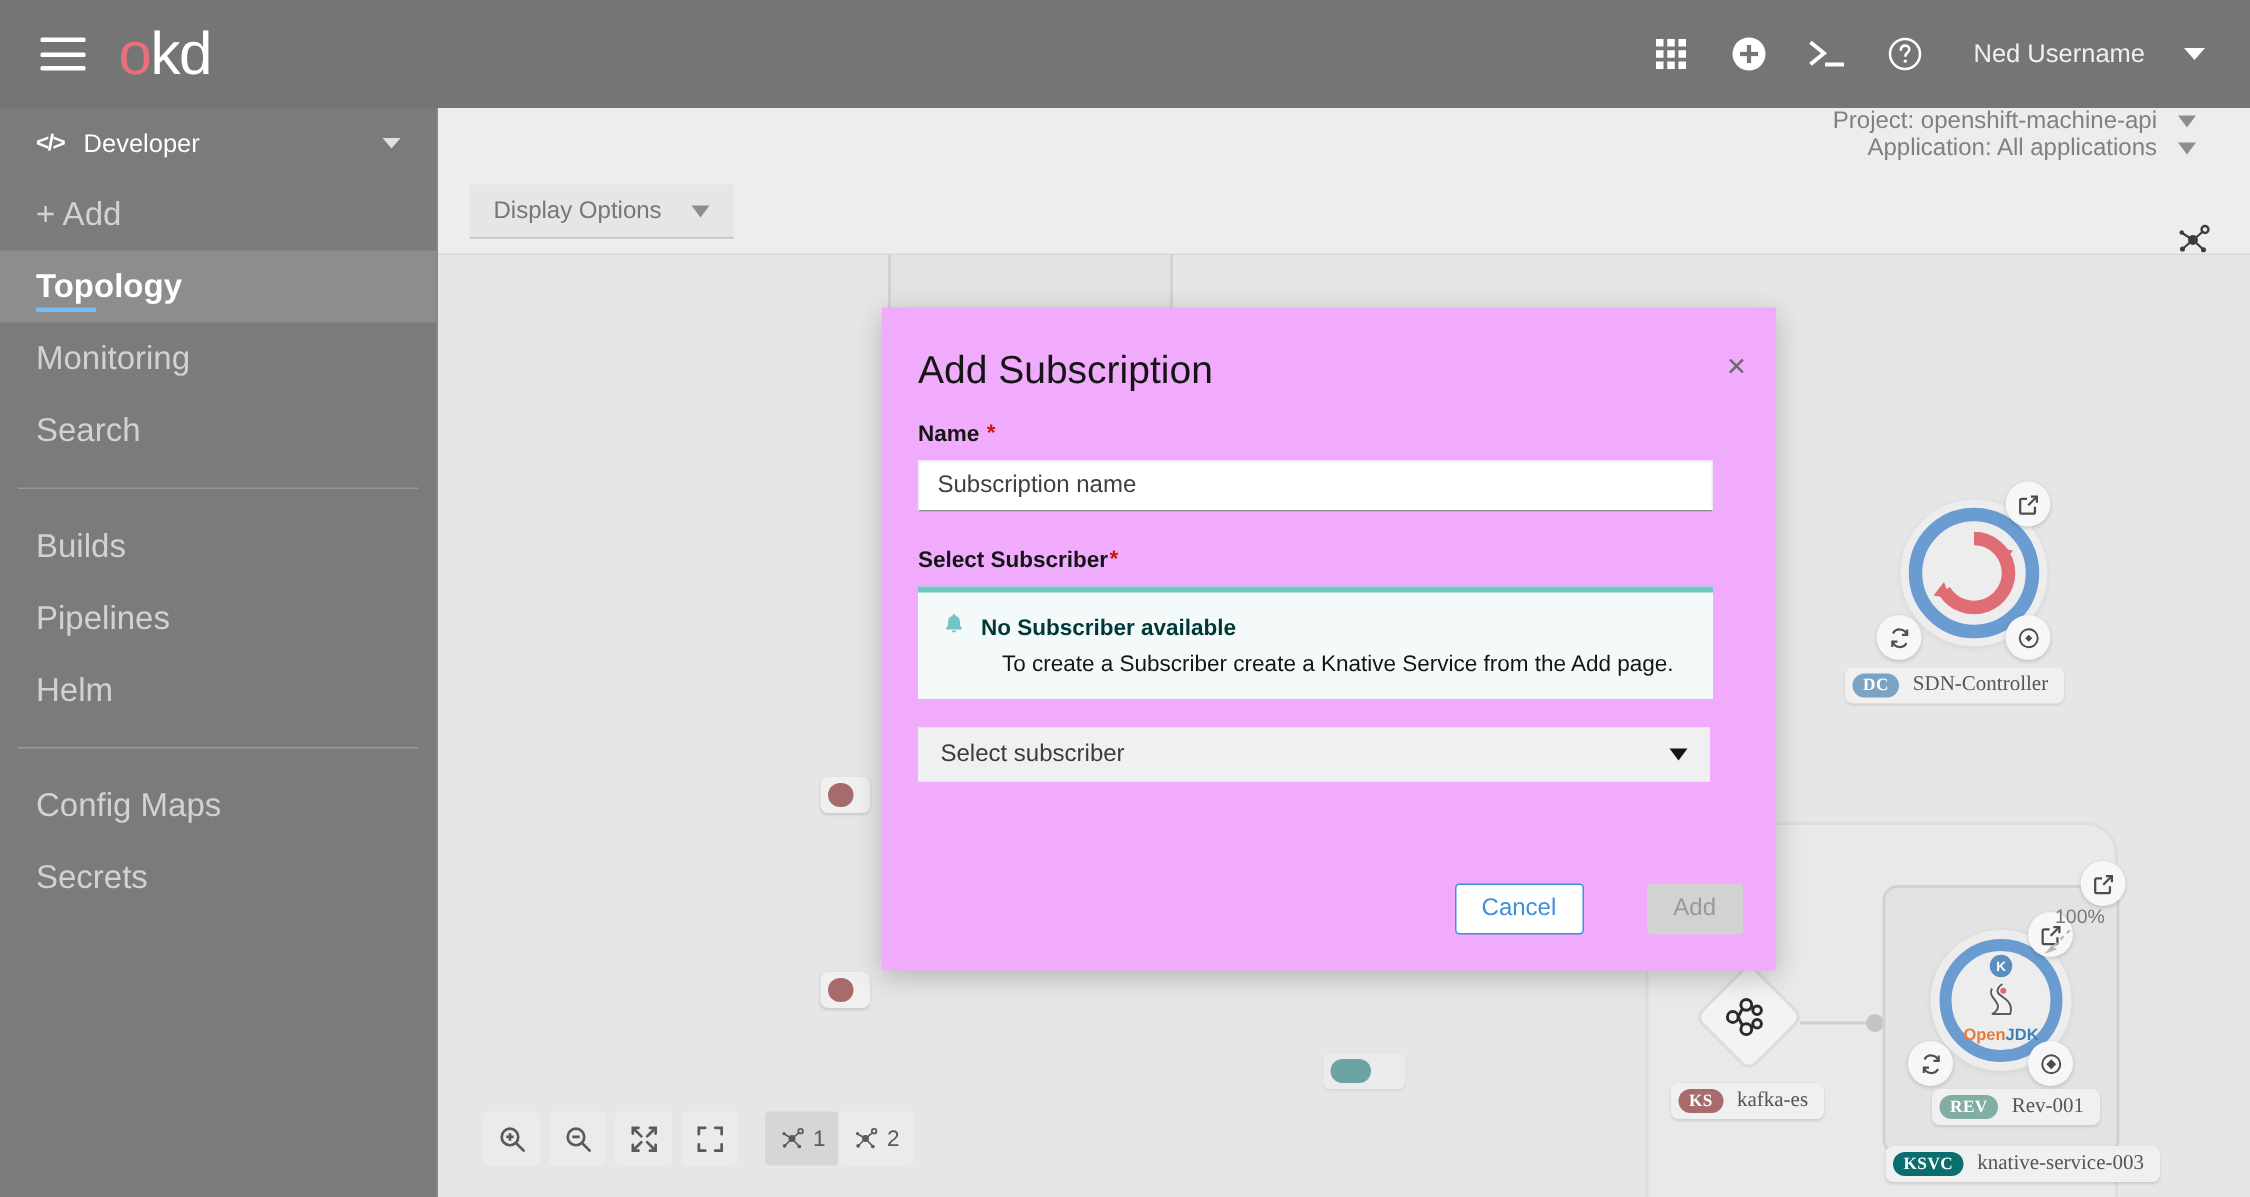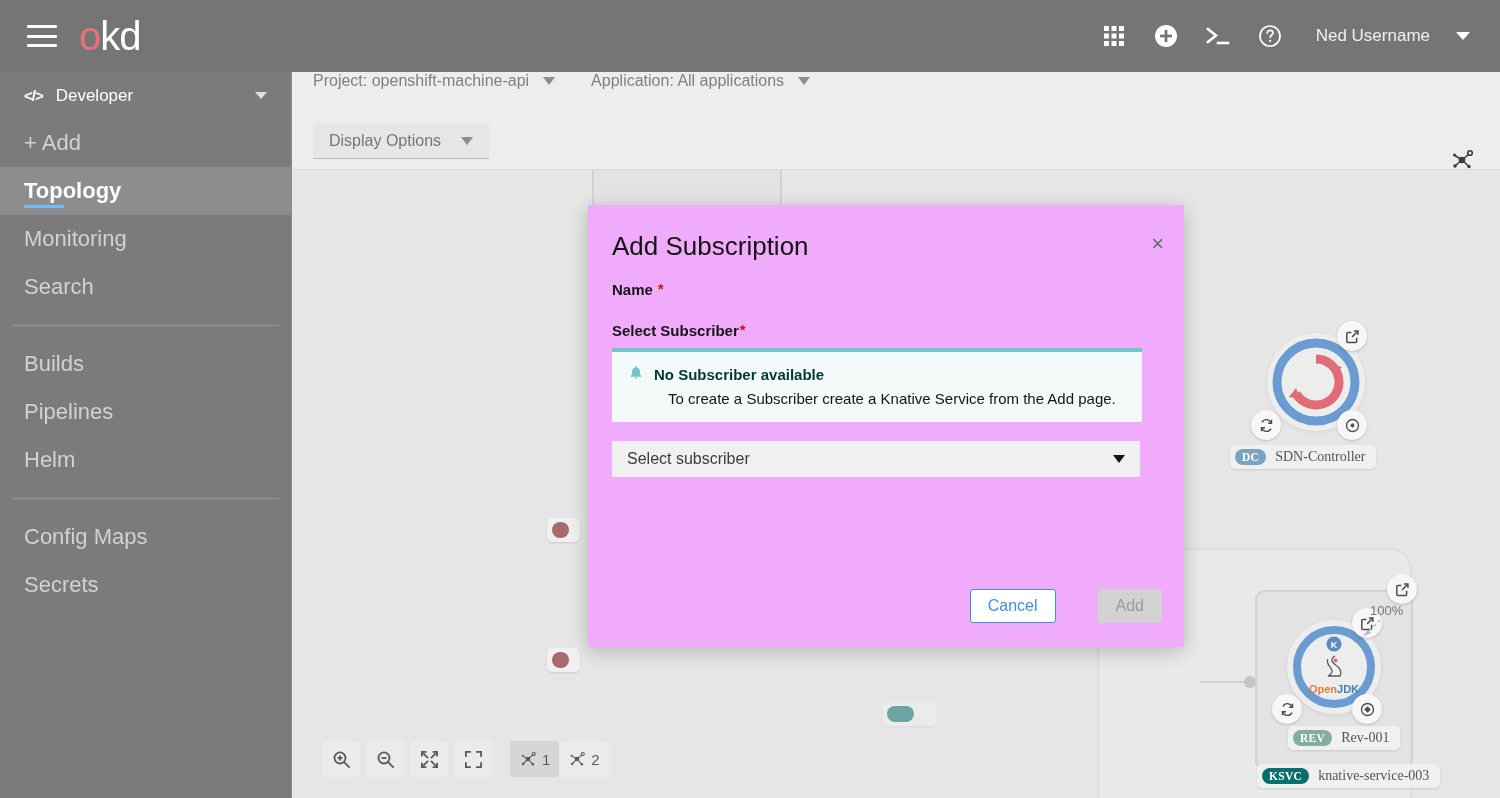--- a/index.html
+++ b/index.html
@@ -93,21 +93,21 @@
     position: absolute; top: 72px; left: 292px;
     width: 1208px; height: 726px;
     background: #ededed;
   }
   #toolbar {
     position: relative;
     height: 98px;
     background: #ededed;
     border-bottom: 1px solid #d8d8d8;
   }
-  .filter-row1 { display: flex; align-items: flex-start; height: 46px; padding-left: 21px; }
+  .filter-row1 { display: flex; align-items: flex-end; height: 46px; padding-left: 21px; flex-direction: column; }
   .dd-plain {
     display: flex; align-items: center; gap: 14px;
     color: #808080; font-size: 16px; cursor: pointer; margin-right: 36px;
   }
   .dd-caret {
     width: 0; height: 0;
     border-left: 6px solid transparent; border-right: 6px solid transparent;
     border-top: 8px solid #8d8d8d;
   }
   .display-options {
@@ -464,20 +464,40 @@
         </svg>
       </div>
       <div class="badge-label" style="left:-37px; top:112px;">
         <span class="chip dc">DC</span>
         <span>SDN-Controller</span>
       </div>
     </div>
 
     <div class="group-container" style="left:805px; top:378px; width:315px; height:290px;"></div>
 
+    <div style="position:absolute; left:838px; top:472px;">
+      <svg width="72" height="72" viewBox="0 0 72 72">
+        <rect x="11" y="11" width="50" height="50" rx="6" transform="rotate(45 36 36)" fill="#f3f3f3" stroke="#dcdcdc" stroke-width="2"></rect>
+        <g transform="translate(36,36) scale(.9)" fill="none" stroke="#2b2b2b" stroke-width="2.2">
+          <circle cx="-2" cy="-9" r="4"></circle>
+            <circle cx="-2" cy="9" r="4"></circle>
+          <circle cx="-12" cy="0" r="4"></circle>
+            <circle cx="6" cy="-5" r="3.2"></circle>
+            <circle cx="6" cy="5" r="3.2"></circle>
+          <line x1="-8" y1="0" x2="-5" y2="-6"></line>
+            <line x1="-8" y1="0" x2="-5" y2="6"></line>
+          <line x1="1" y1="-8" x2="4" y2="-6"></line>
+            <line x1="1" y1="8" x2="4" y2="6"></line>
+        </g>
+      </svg>
+      <div class="badge-label" style="left:-16px; top:80px;">
+        <span class="chip ks">KS</span>
+        <span>kafka-es</span>
+      </div>
+    </div>
 
     <div style="position:absolute; left:908px; top:511px; width:52px; height:2px; background:#cfcfcf;"></div>
     <div style="position:absolute; left:952px; top:506px; width:12px; height:12px; border-radius:50%; background:#c4c4c4;"></div>
 
     <div class="node-box" style="left:963px; top:420px; width:158px; height:180px;"></div>
 
     <div style="position:absolute; left:995px; top:450px;">
       <div class="wheel" style="left:0; top:0; width:94px; height:94px; box-shadow:0 1px 4px rgba(0,0,0,.08);">
         <svg width="88" height="88" viewBox="0 0 88 88">
           <circle cx="44" cy="44" r="37" fill="none" stroke="#6a9bd1" stroke-width="8"></circle>
@@ -609,20 +629,21 @@
 
 <div id="modal">
   <div class="modal-title">Add Subscription</div>
   <div class="modal-close">×</div>
 
   <div class="modal-body">
     <div class="field-label">
       <span>Name</span>
       <span class="req">*</span>
     </div>
+    <input class="text-input" type="text" placeholder="Subscription name" style="">
 
     <div class="field-label" style="margin-top:24px; gap:1px;">
       <span>Select Subscriber</span>
       <span class="req">*</span>
     </div>
 
     <div class="alert-box">
       <div class="alert-title">
         <span>
           <svg width="16" height="16" viewBox="0 0 16 16" fill="#73c5c5">

